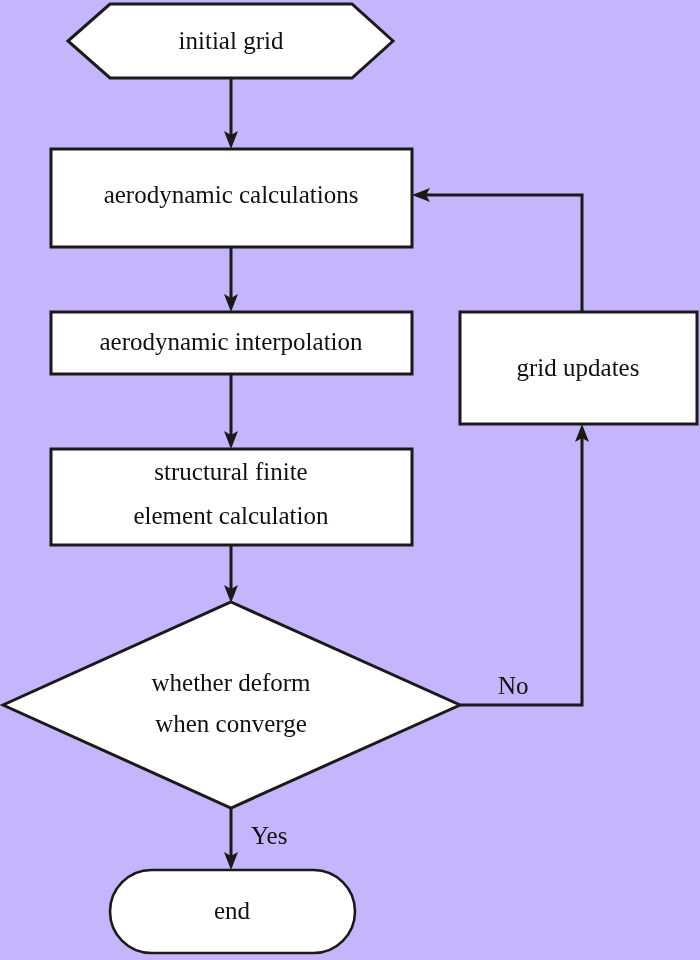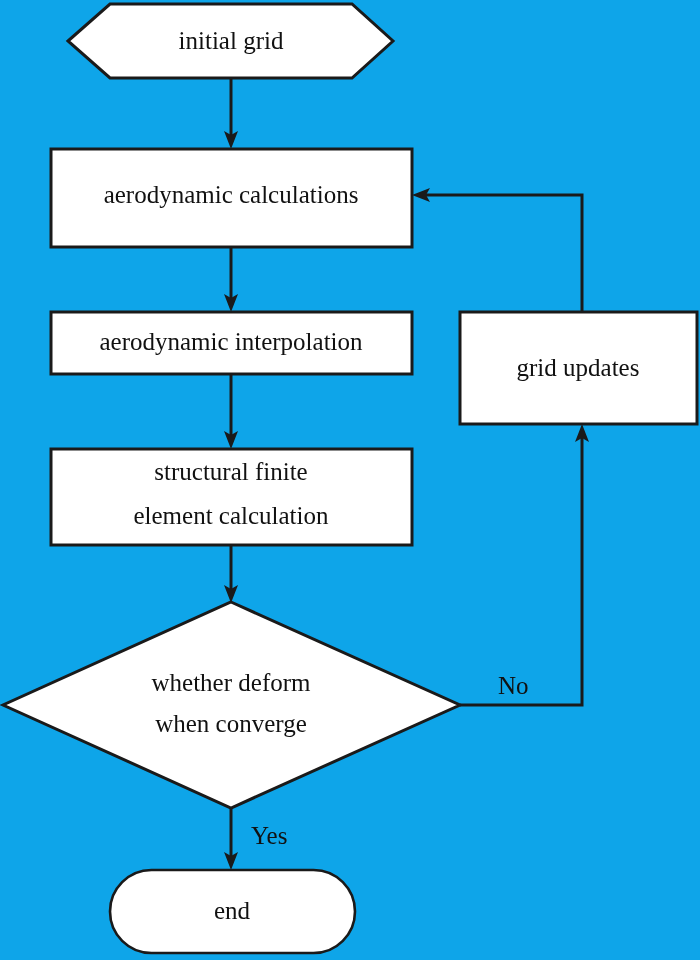--- a/index.html
+++ b/index.html
@@ -10,21 +10,21 @@
   body {
     width: 700px;
     height: 960px;
     font-family: "Liberation Serif", "DejaVu Serif", serif;
     overflow: hidden;
   }
   #flowchart-root {
     position: relative;
     width: 700px;
     height: 960px;
-    background: #0ea5e9;
+    background: #c4b5fd;
   }
   svg.chart-svg {
     position: absolute;
     left: 0;
     top: 0;
     width: 700px;
     height: 960px;
     display: block;
   }
   .node-shape {

